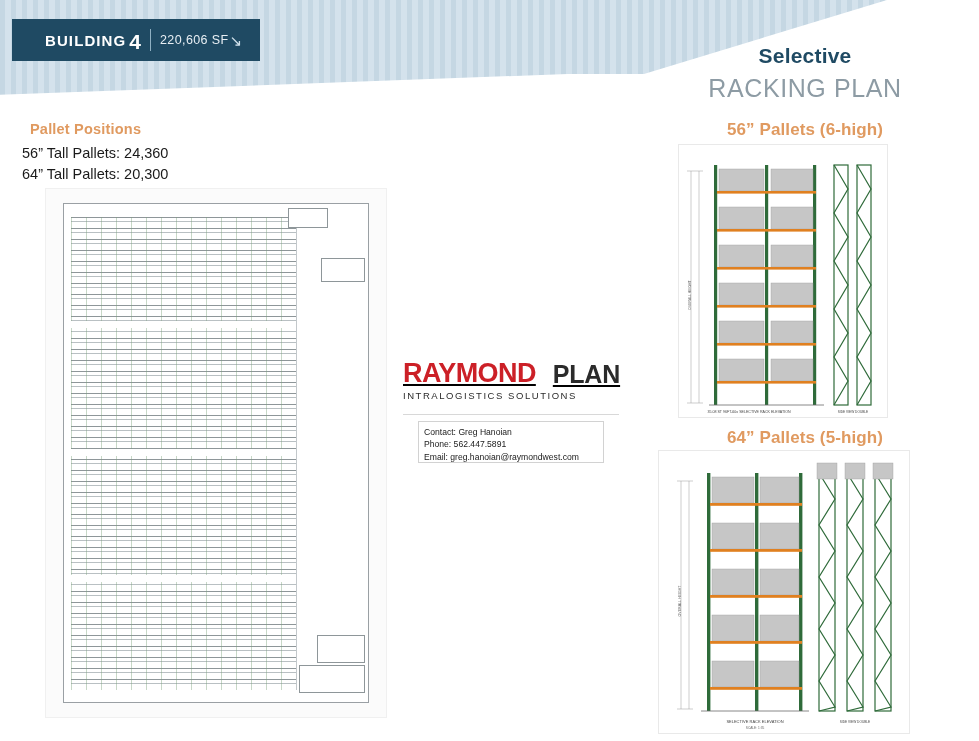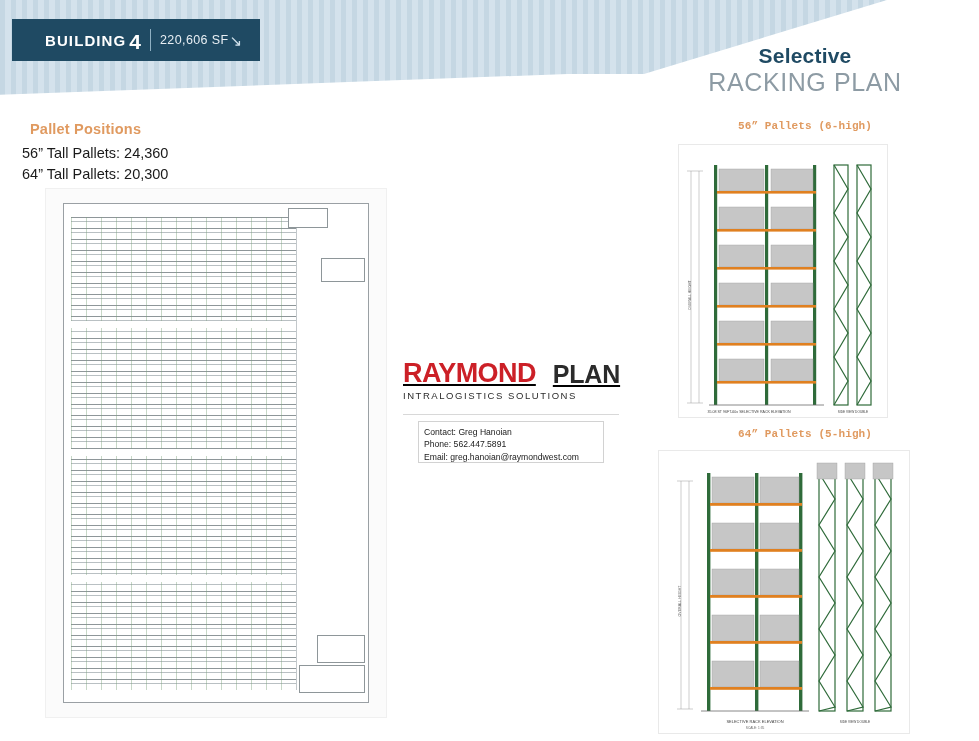--- a/index.html
+++ b/index.html
@@ -243,31 +243,31 @@
   .right-selective {
     color: #1f4a63;
     font-size: 21px;
     font-weight: bold;
     letter-spacing: 0.2px;
   }
   .right-racking {
     color: #8d9ba4;
     font-size: 25px;
     letter-spacing: 0.6px;
+    margin-top: 6px;
   }
 
   .rack-label {
     position: absolute;
     width: 330px;
     text-align: center;
     color: #e09a60;
-    font-size: 11px;
+    font-size: 17px;
     font-weight: bold;
     letter-spacing: 0.1px;
-    font-family: Liberation Mono, monospace;
   }
   .rack-label.one { left: 640px; top: 120px; }
   .rack-label.two { left: 640px; top: 428px; }
 
   .rack-card {
     position: absolute;
     background: #ffffff;
     border: 1px solid #e9e9e9;
   }
   .rack-card.one { left: 678px; top: 144px; width: 208px; height: 272px; }

